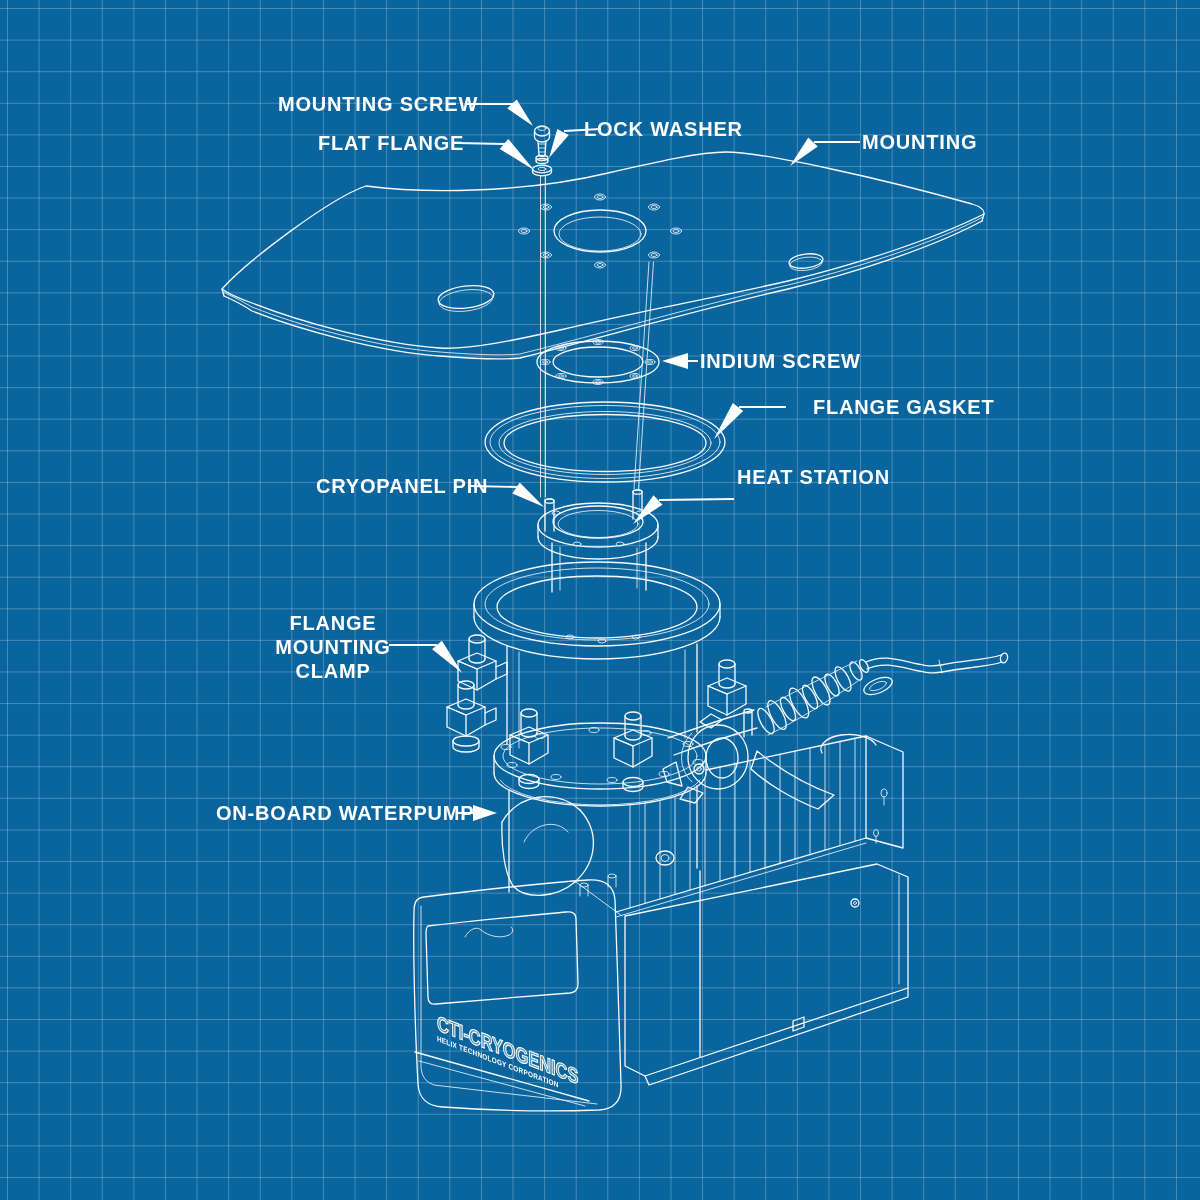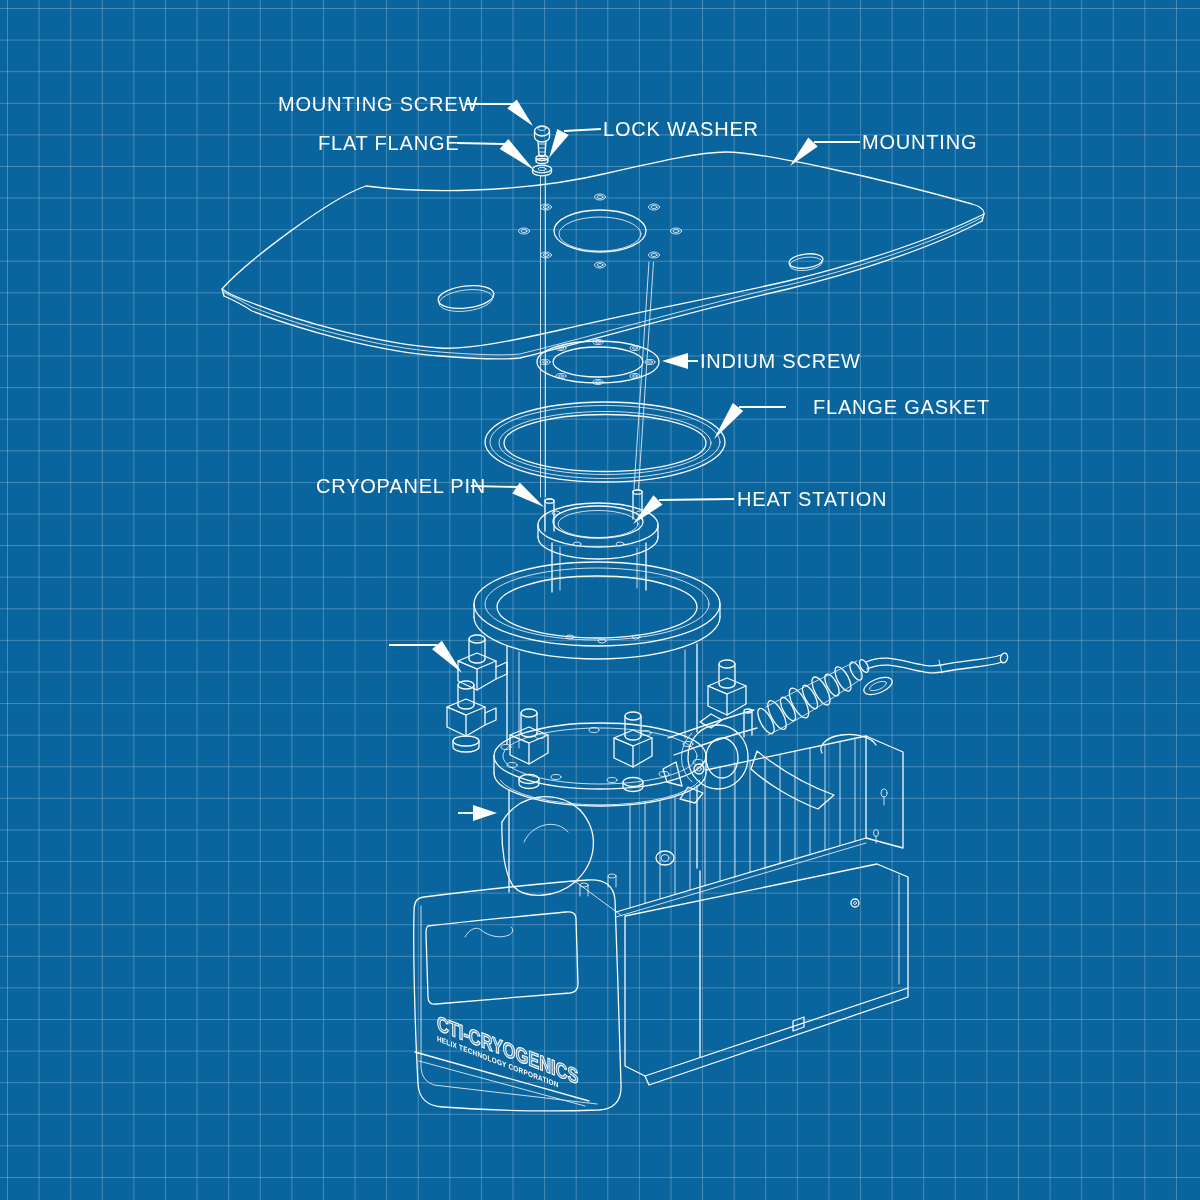--- a/index.html
+++ b/index.html
@@ -13,21 +13,21 @@
     background-size:31.6px 31.6px;
     background-position:7px 8px;
   }
   svg.draw{position:absolute;left:0;top:0;}
   svg.draw *{vector-effect:non-scaling-stroke;}
   .wire{stroke:#f7fbfe;fill:none;stroke-width:1.3;stroke-linecap:round;stroke-linejoin:round;}
   .wire-thin{stroke:#e8f3fa;fill:none;stroke-width:0.85;stroke-linecap:round;}
   .leader{stroke:#ffffff;fill:none;stroke-width:1.9;}
   .ahead{fill:#ffffff;stroke:none;}
   .lbl{
-    position:absolute;color:#ffffff;font-weight:normal;font-size:20px;line-height:24px;
+    position:absolute;color:#ffffff;font-weight:bold;font-size:20px;line-height:24px;
     letter-spacing:0.8px;white-space:nowrap;
   }
   .lbl-center{text-align:center;white-space:normal;}
   .logo{
     position:absolute;left:437px;top:1012px;transform:skewY(21deg);transform-origin:left top;color:#fff;
   }
   .logo-brand{
     font-weight:bold;font-size:21px;line-height:22px;letter-spacing:0;
     transform:scaleX(0.78);transform-origin:left top;
     color:rgba(255,255,255,0.30);-webkit-text-stroke:1.1px #ffffff;
@@ -387,26 +387,31 @@
 
       <path class="leader" d="M389,645 L437,645"></path>
       <polygon class="ahead" points="462,673 432.1,649.3 441.9,640.7"></polygon>
 
       <path class="leader" d="M458,813 L473,813"></path>
       <polygon class="ahead" points="497,813 473,821 473,805"></polygon>
     </g>
   </svg>
 
   <div class="lbl" style="left:278px;top:92px">MOUNTING SCREW</div>
-  <div class="lbl" style="left:603px;top:117px">LOCK WASHER</div>
+  <div class="lbl" style="left:584px;top:117px">LOCK WASHER</div>
   <div class="lbl" style="left:318px;top:131px">FLAT FLANGE</div>
   <div class="lbl" style="left:862px;top:130px">MOUNTING</div>
   <div class="lbl" style="left:700px;top:349px">INDIUM SCREW</div>
   <div class="lbl" style="left:813px;top:395px">FLANGE GASKET</div>
   <div class="lbl" style="left:316px;top:474px">CRYOPANEL PIN</div>
-  <div class="lbl" style="left:737px;top:487px">HEAT STATION</div>
+  <div class="lbl" style="left:737px;top:465px">HEAT STATION</div>
+  <div class="lbl lbl-center" style="left:237px;top:611px;width:192px">
+    <div>FLANGE MOUNTING</div>
+    <div>CLAMP</div>
+  </div>
+  <div class="lbl" style="left:216px;top:801px">ON-BOARD WATERPUMP</div>
 
   <div class="logo">
     <div class="logo-brand">CTI-CRYOGENICS</div>
     <div class="logo-sub">HELIX TECHNOLOGY CORPORATION</div>
   </div>
 
 </div>
 
 </body></html>

